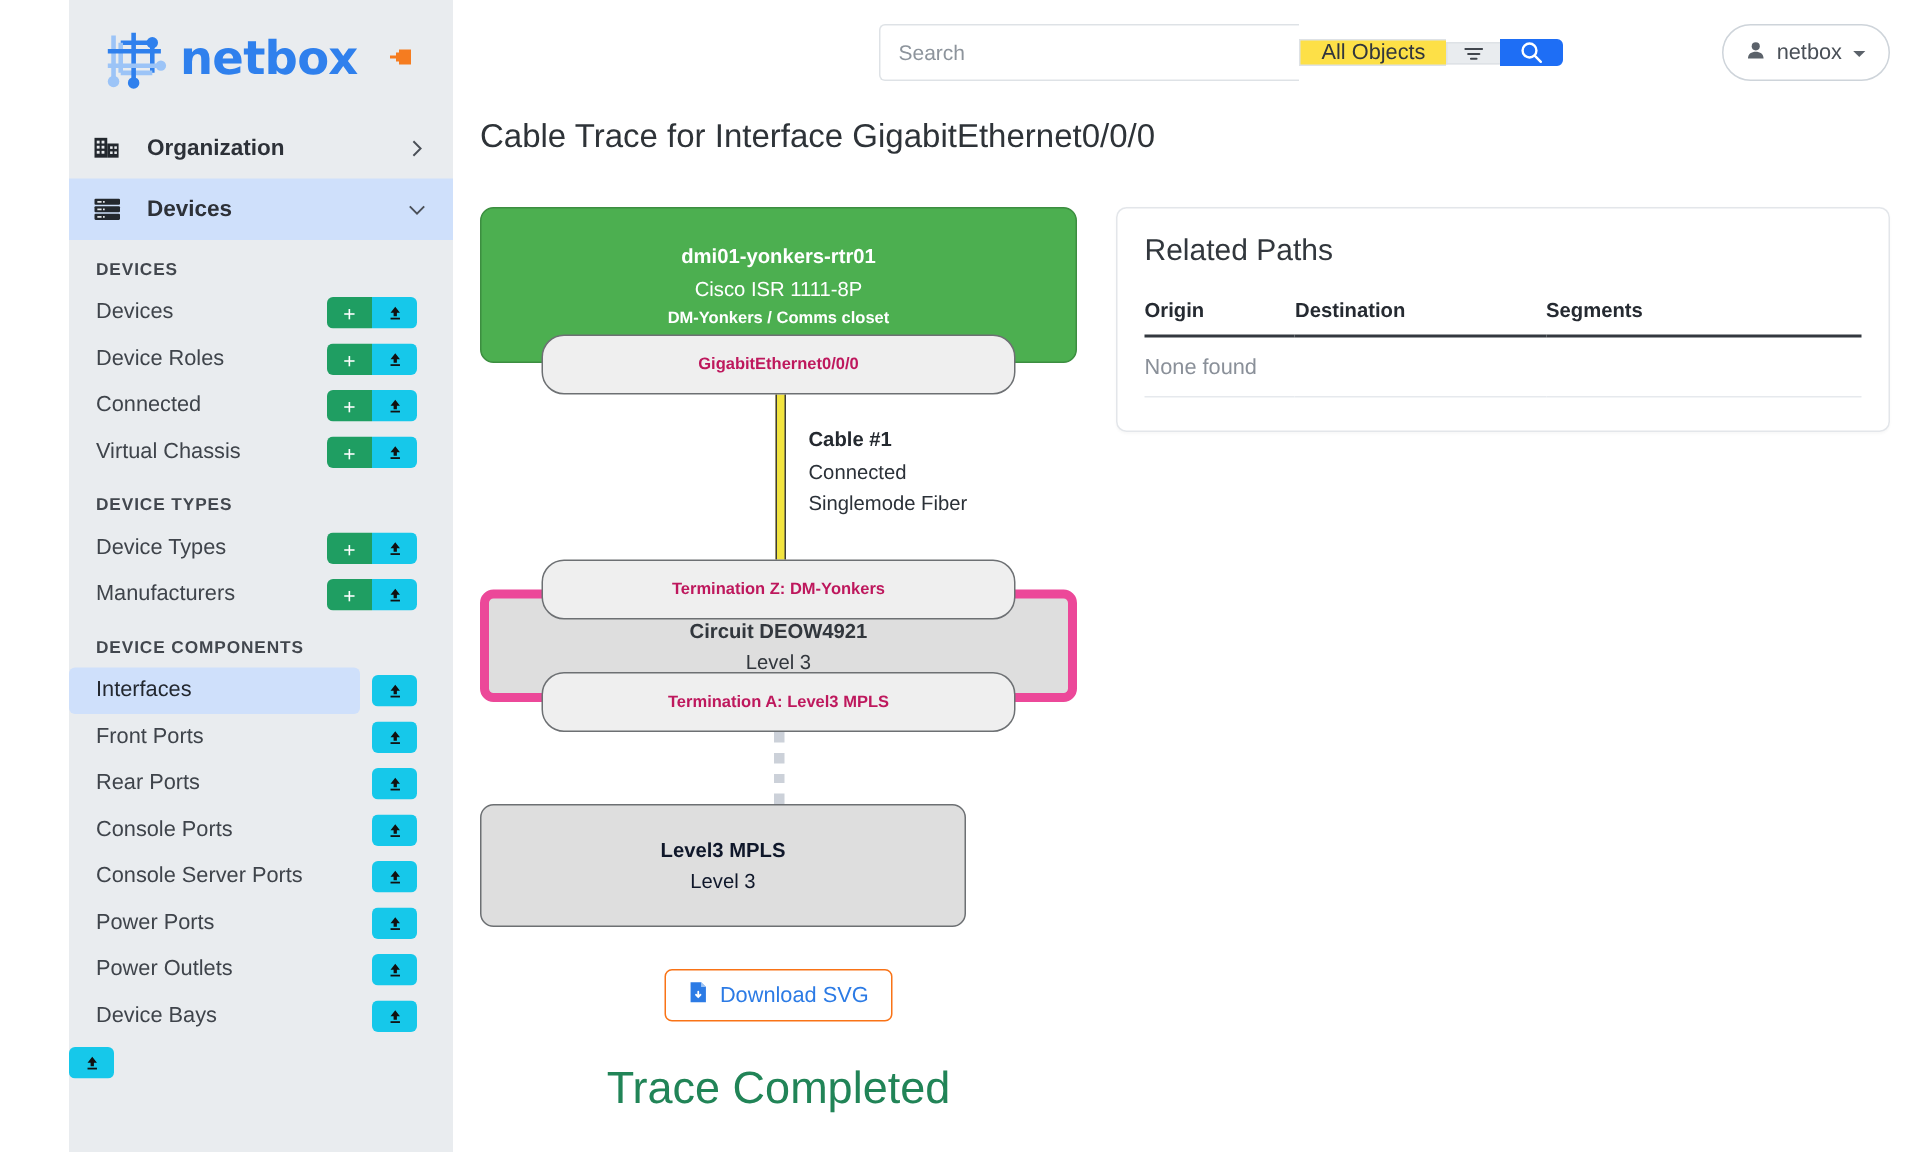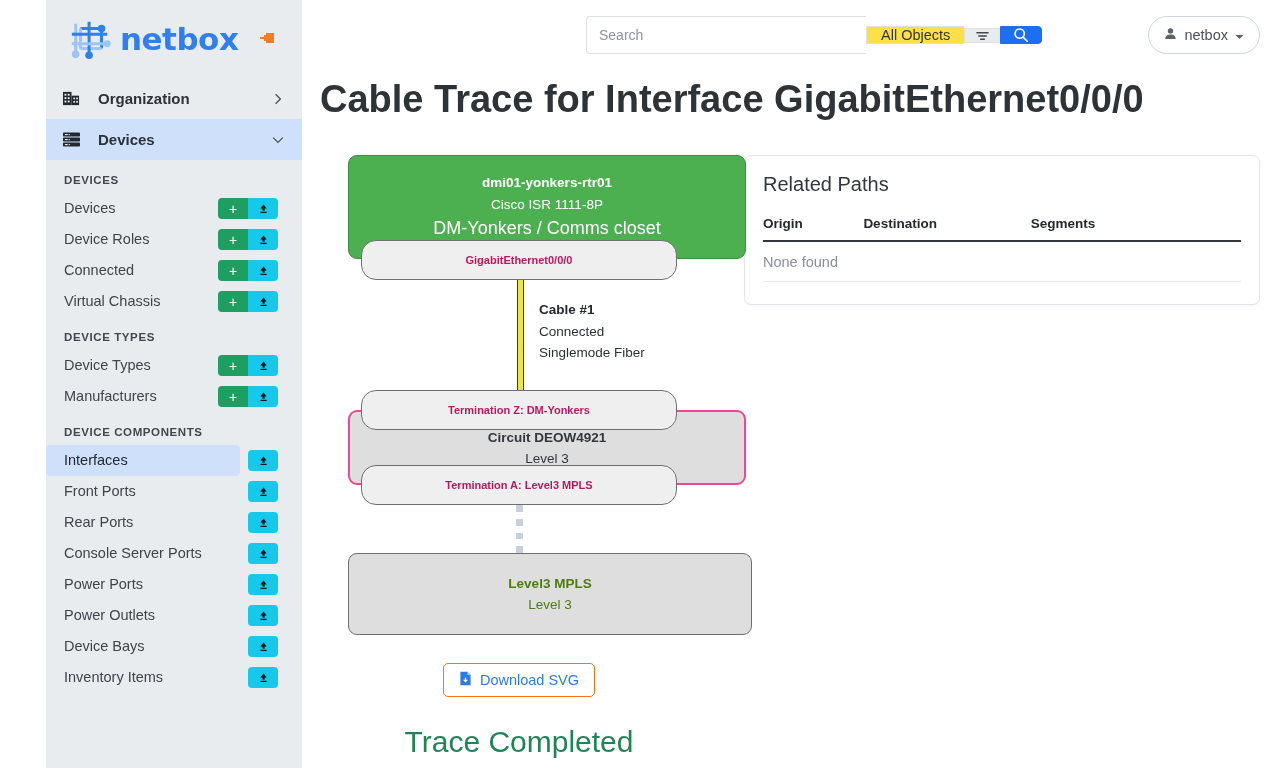--- a/index.html
+++ b/index.html
@@ -102,73 +102,73 @@
     background: #1e6ef5; border: 1px solid #1e6ef5; border-radius: 0 4px 4px 0; cursor: pointer;
   }
   .user-btn {
     display: flex; align-items: center; gap: 7px;
     height: 38px; padding: 0 15px; margin-left: auto;
     border: 1px solid #ced4da; border-radius: 19px;
     font-size: 14.5px; color: #4a5058; background: #fff; cursor: pointer;
   }
 
   .page-title {
-    font-size: 38px; font-weight: bold; color: #2e3338;
+    font-size: 22px; font-weight: normal; color: #2e3338;
     padding: 8px 0 0 18px; margin: 0;
   }
 
   .content { display: flex; padding: 34px 20px 0 18px; gap: 26px; }
   .col-trace { width: 398px; flex: none; position: relative; }
   .col-side { flex: 1; }
 
   
   .trace { position: relative; width: 398px; }
   .node {
     border-radius: 9px; text-align: center;
-    display: flex; flex-direction: column; align-items: center; justify-content: center; margin-left: 28px;
+    display: flex; flex-direction: column; align-items: center; justify-content: center;
   }
   .node-device {
     width: 398px; height: 104px; background: #4caf50;
     border: 1px solid #3c8e40; color: #fff; position: relative; z-index: 1;
   }
   .node-device .l1 { font-size: 13.5px; font-weight: bold; margin-bottom: 7px; }
   .node-device .l2 { font-size: 13.5px; margin-bottom: 6px; }
-  .node-device .l3 { font-size: 18px; }
+  .node-device .l3 { font-size: 11px; font-weight: bold; }
   .term {
     width: 316px; height: 40px; background: #efefef;
     border: 1px solid #6d7073; border-radius: 15px;
     font-size: 11px; font-weight: bold; color: #be185d;
     position: relative; z-index: 3; margin: -19px auto 0 auto;
   }
   .cable-zone { position: relative; height: 110px; width: 398px; }
   .cable-line {
     position: absolute; left: 197px; top: 0; width: 7px; height: 110px;
     background: #f2e43f; border-left: 1px solid #3b3b3b; border-right: 1px solid #3b3b3b;
   }
   .cable-text { position: absolute; left: 219px; top: 22px; text-align: left; }
   .cable-text .c1 { font-size: 13.5px; font-weight: bold; color: #24292f; margin-bottom: 7px; }
   .cable-text .c2, .cable-text .c3 { font-size: 13.5px; color: #2b3138; margin-bottom: 6px; }
 
   .circuit-wrap { position: relative; width: 398px; }
   .node-circuit {
     width: 398px; height: 75px; background: #dedede;
-    border: 2px solid #ec4899; border-radius: 9px;
+    border: 6px solid #ec4899; border-radius: 9px;
     position: relative; z-index: 2; color: #32373d; align-items: center;
   }
   .node-circuit .c-t { font-size: 13.5px; font-weight: bold; margin-bottom: 6px; }
   .node-circuit .c-s { font-size: 13.5px; }
   .term-top { margin: 0 auto -20px auto; }
   .term-bottom { margin: -20px auto 0 auto; }
 
   .dots { height: 48px; display: flex; flex-direction: column; align-items: center; justify-content: center; gap: 7px; }
   .dots span { width: 7px; height: 8px; background: #ccd1d9; display: block; }
 
   .node-provider {
-    width: 404px; height: 82px; background: #dedede;
-    border: 1px solid #6d7073; color: #4d7c0f;
+    width: 324px; height: 82px; background: #dedede;
+    border: 1px solid #6d7073; color: #0f172a;
   }
   .node-provider .p-t { font-size: 13.5px; font-weight: bold; margin-bottom: 6px; }
   .node-provider .p-s { font-size: 13.5px; }
 
   .dl-wrap { display: flex; justify-content: center; margin-top: 28px; }
   .dl-btn {
     display: inline-flex; align-items: center; gap: 8px;
     border: 1px solid #f97316; border-radius: 5px;
     background: #fff; color: #2c7be5; font-size: 14.5px;
     padding: 7px 15px; cursor: pointer;
@@ -390,20 +390,31 @@
       <span class="btn-grp">
         <span class="btn-imp">
           <svg viewBox="0 0 14 14" width="11" height="11">
               <path d="M7 2 L11 7 L8.4 7 L8.4 10 L5.6 10 L5.6 7 L3 7 Z" fill="#111"></path>
               <rect x="3" y="11.2" width="8" height="1.5" fill="#111"></rect>
             </svg>
         </span>
       </span>
     </div>
     <div class="sb-row">
+      <span class="sb-link">Console Ports</span>
+      <span class="btn-grp">
+        <span class="btn-imp">
+          <svg viewBox="0 0 14 14" width="11" height="11">
+              <path d="M7 2 L11 7 L8.4 7 L8.4 10 L5.6 10 L5.6 7 L3 7 Z" fill="#111"></path>
+              <rect x="3" y="11.2" width="8" height="1.5" fill="#111"></rect>
+            </svg>
+        </span>
+      </span>
+    </div>
+    <div class="sb-row">
       <span class="sb-link">Console Server Ports</span>
       <span class="btn-grp">
         <span class="btn-imp">
           <svg viewBox="0 0 14 14" width="11" height="11">
               <path d="M7 2 L11 7 L8.4 7 L8.4 10 L5.6 10 L5.6 7 L3 7 Z" fill="#111"></path>
               <rect x="3" y="11.2" width="8" height="1.5" fill="#111"></rect>
             </svg>
         </span>
       </span>
     </div>
@@ -434,21 +445,20 @@
       <span class="btn-grp">
         <span class="btn-imp">
           <svg viewBox="0 0 14 14" width="11" height="11">
               <path d="M7 2 L11 7 L8.4 7 L8.4 10 L5.6 10 L5.6 7 L3 7 Z" fill="#111"></path>
               <rect x="3" y="11.2" width="8" height="1.5" fill="#111"></rect>
             </svg>
         </span>
       </span>
     </div>
     <div class="sb-row">
-      <span class="sb-link">Inventory Items</span>
       <span class="btn-grp">
         <span class="btn-imp">
           <svg viewBox="0 0 14 14" width="11" height="11">
               <path d="M7 2 L11 7 L8.4 7 L8.4 10 L5.6 10 L5.6 7 L3 7 Z" fill="#111"></path>
               <rect x="3" y="11.2" width="8" height="1.5" fill="#111"></rect>
             </svg>
         </span>
       </span>
     </div>
   </aside>

